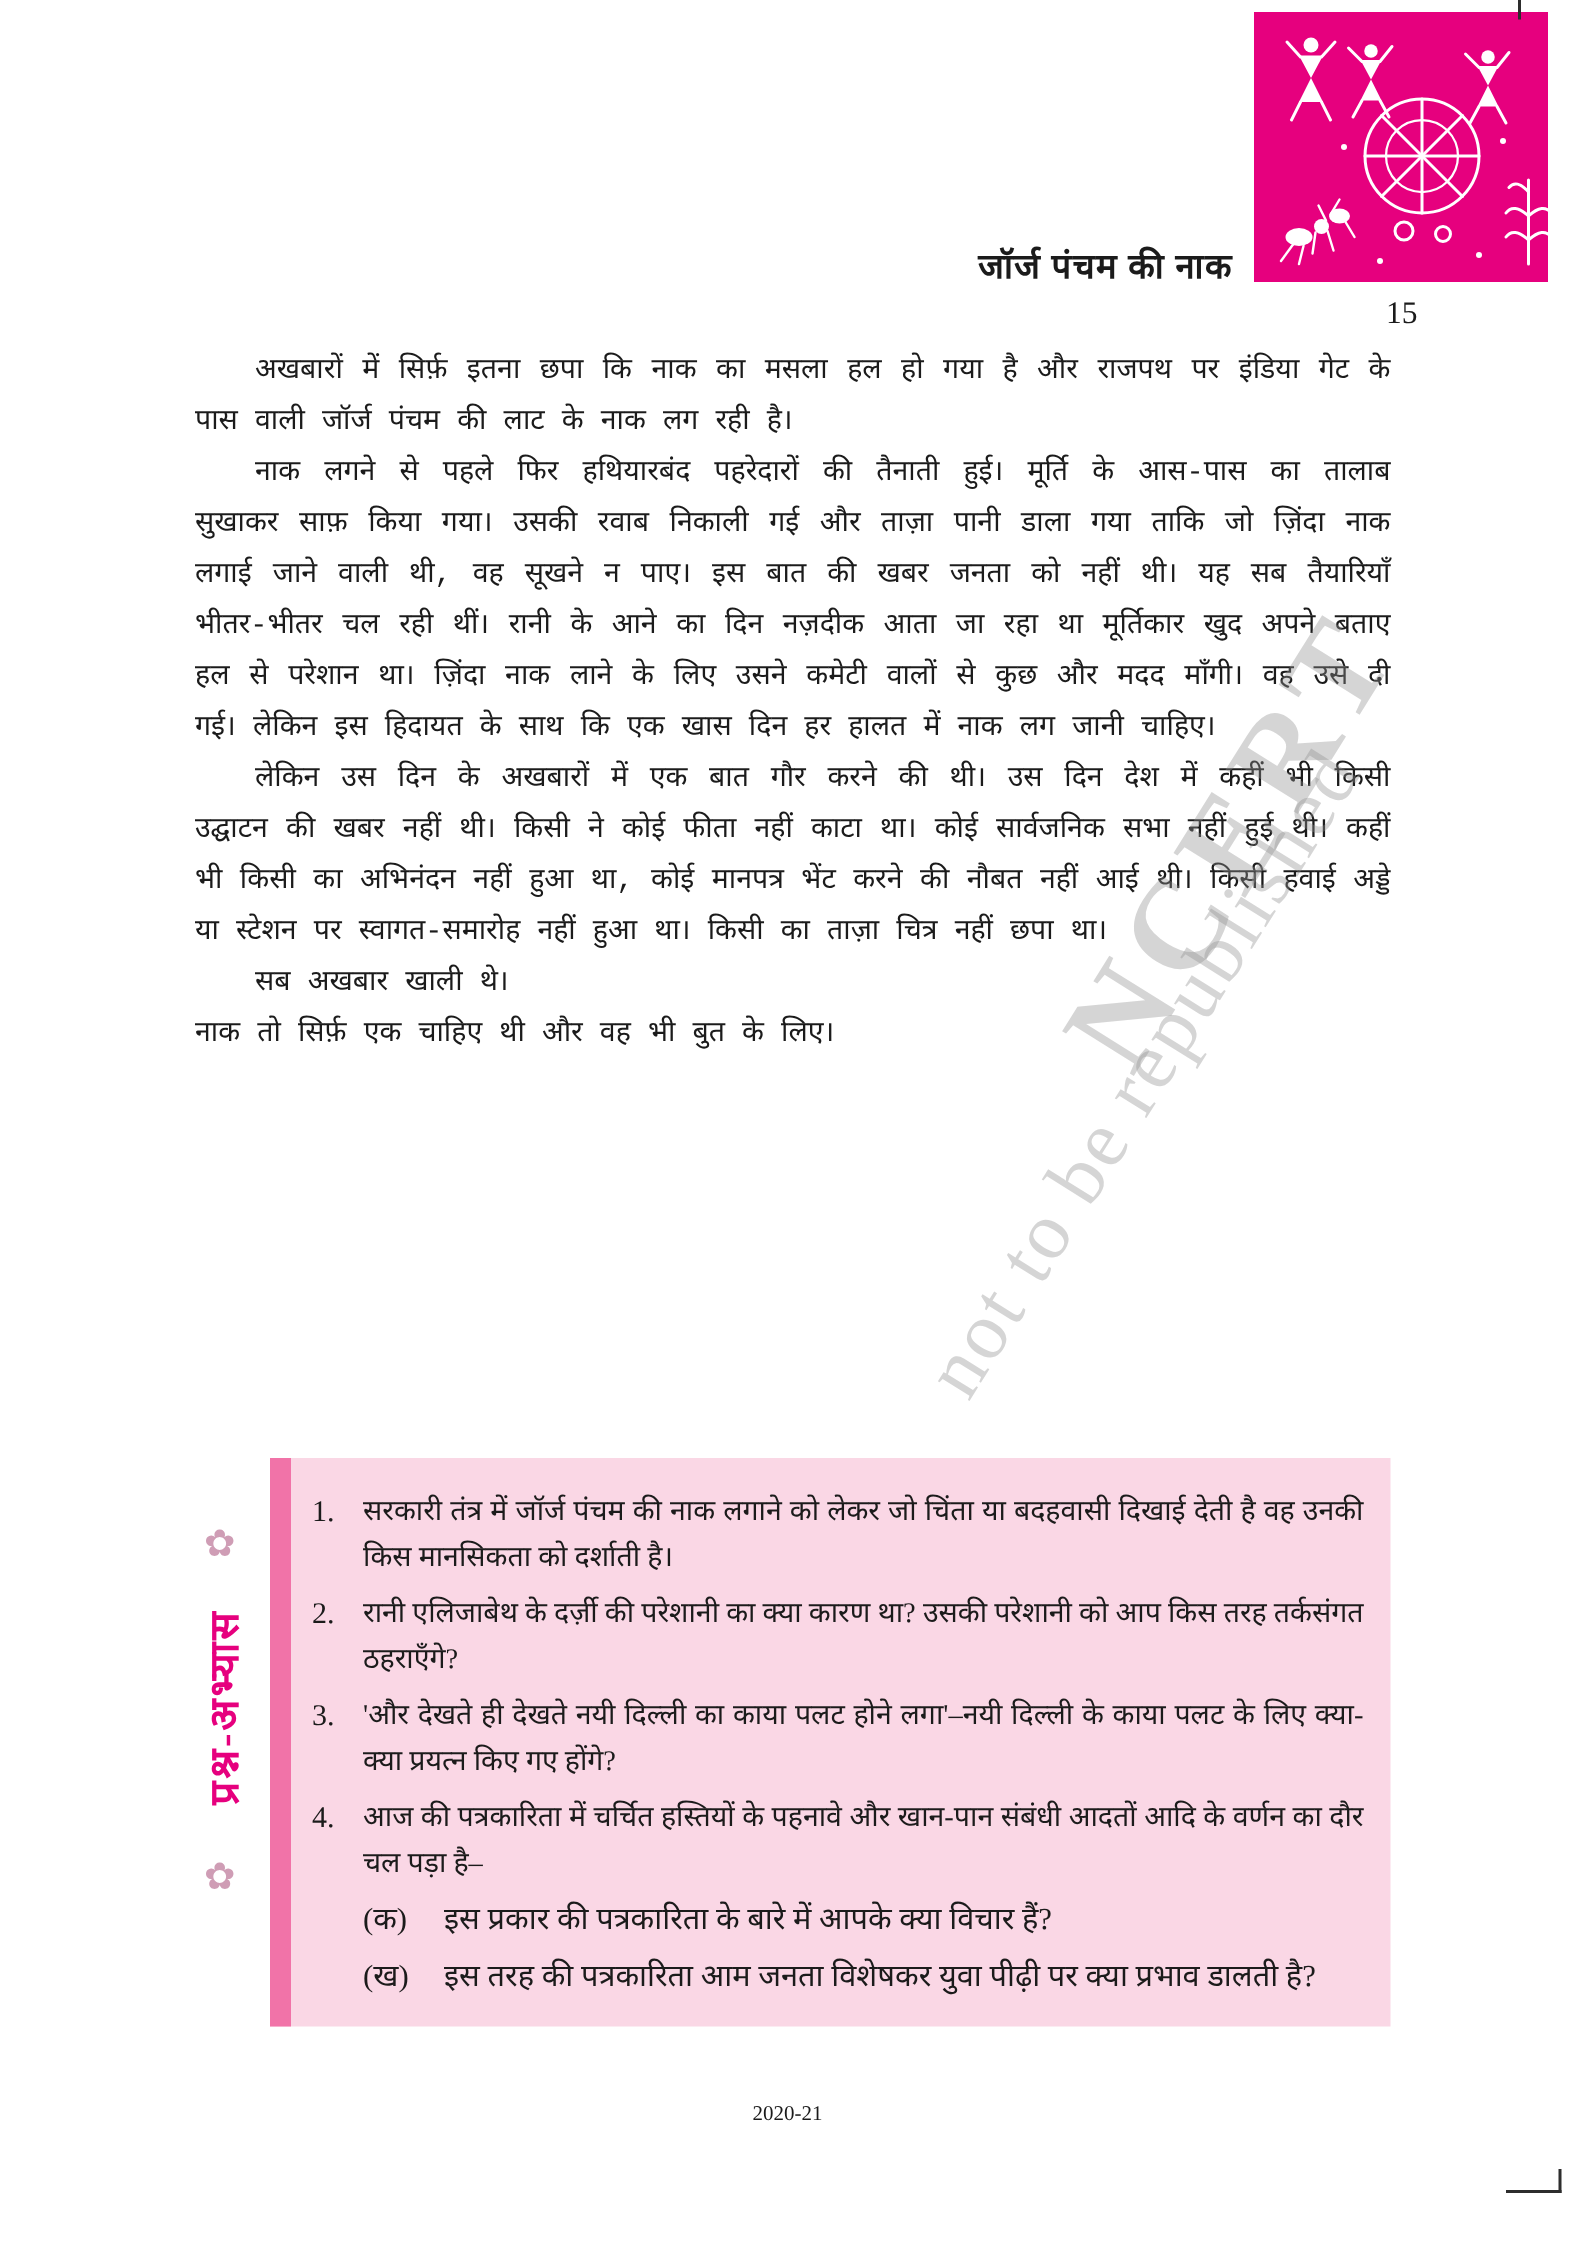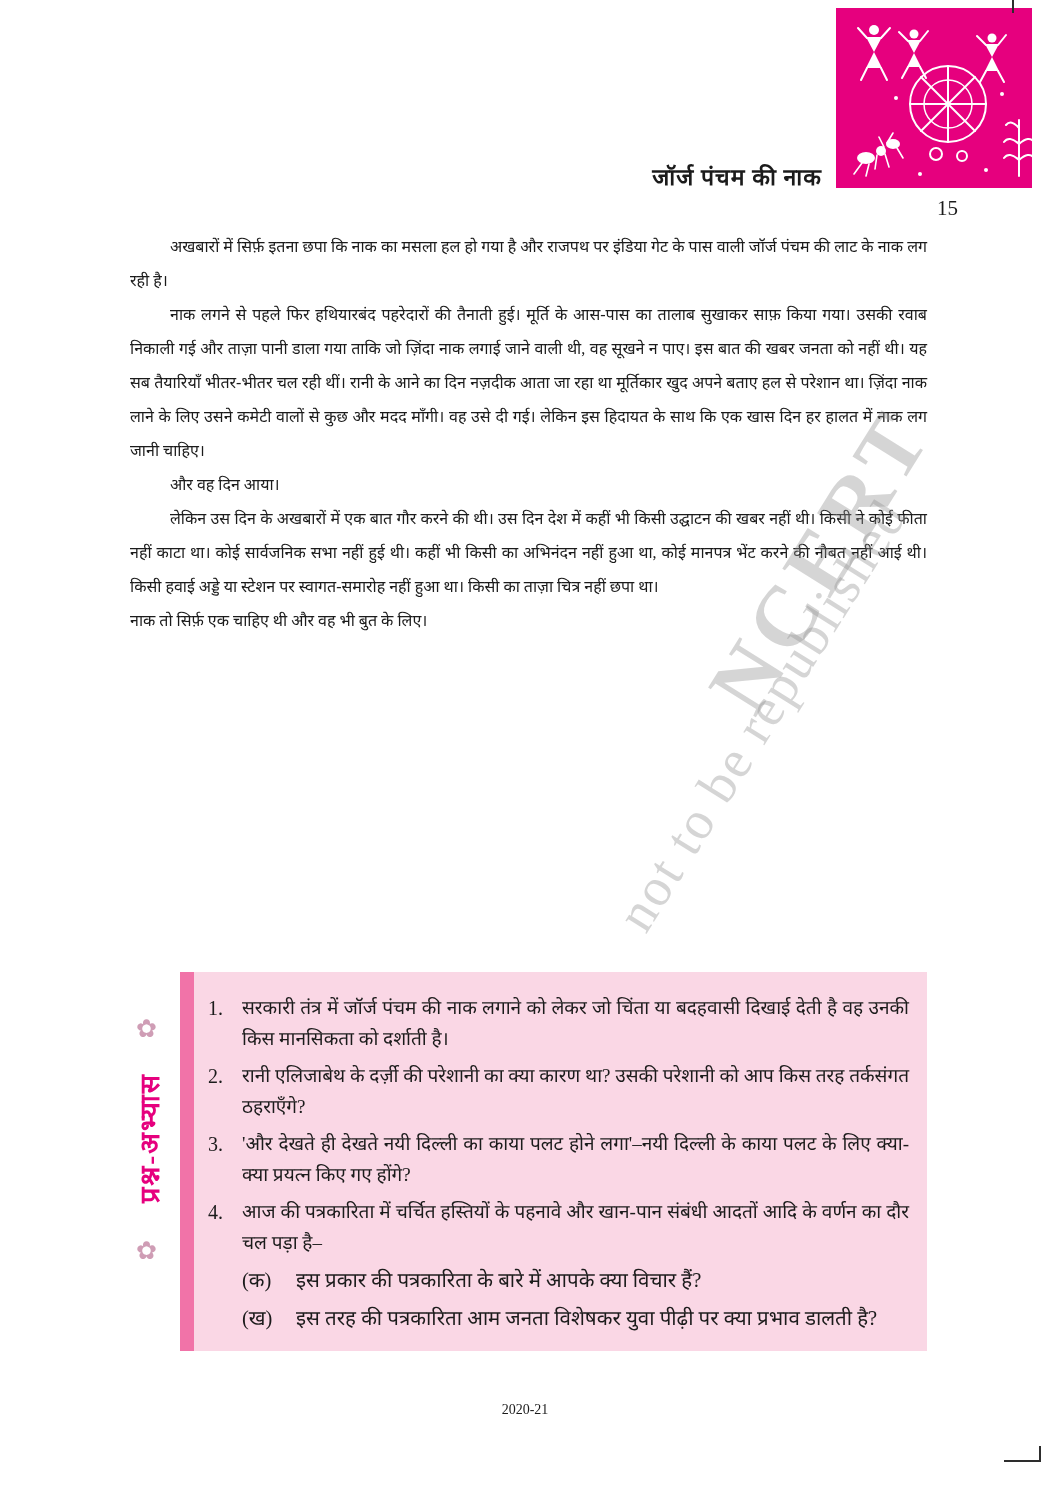--- a/index.html
+++ b/index.html
@@ -7,24 +7,24 @@
   .page {
     position:relative; width:1050px; height:1500px; background:#fff;
     font-family:"Liberation Serif","DejaVu Serif",serif; color:#1b1b1b;
     overflow:hidden; margin:0 auto;padding-left:32px;
   }
   .illustration { position:absolute; left:836px; top:8px; width:196px; height:180px; }
   .chapter-title {
     position:absolute; top:160px; right:228px;
     font-size:23px; font-weight:bold; letter-spacing:1px; white-space:nowrap;
   }
-  .page-number { position:absolute; top:196px; right:92px; font-size:21px; }
+  .page-number { position:absolute; top:196px; right:105px; font-size:21px; }
   .body-text {
     position:absolute; left:130px; top:230px; width:797px;
-    font-size:16px; line-height:34px; text-align:justify;
+    font-size:19px; line-height:34px; text-align:justify;font-family:Liberation Mono, monospace;
   }
   .para { margin:0; }
   .para.indent { text-indent:40px; }
   .exercise-box {
     position:absolute; left:180px; top:972px; width:747px;
     background:#fad7e5; padding:14px 12px 18px 0;
   }
   .exercise-bar { position:absolute; left:0; top:0; width:14px; height:100%; background:#f173a8; }
   .q-row { display:flex; margin-top:7px; }
   .q-row:first-child { margin-top:0; }
@@ -130,22 +130,22 @@
       </g>
     </svg>
   </div>
 
   <div class="chapter-title">जॉर्ज पंचम की नाक</div>
   <div class="page-number">15</div>
 
   <div class="body-text">
     <p class="para indent">अखबारों में सिर्फ़ इतना छपा कि नाक का मसला हल हो गया है और राजपथ पर इंडिया गेट के पास वाली जॉर्ज पंचम की लाट के नाक लग रही है।</p>
     <p class="para indent">नाक लगने से पहले फिर हथियारबंद पहरेदारों की तैनाती हुई। मूर्ति के आस-पास का तालाब सुखाकर साफ़ किया गया। उसकी रवाब निकाली गई और ताज़ा पानी डाला गया ताकि जो ज़िंदा नाक लगाई जाने वाली थी, वह सूखने न पाए। इस बात की खबर जनता को नहीं थी। यह सब तैयारियाँ भीतर-भीतर चल रही थीं। रानी के आने का दिन नज़दीक आता जा रहा था मूर्तिकार खुद अपने बताए हल से परेशान था। ज़िंदा नाक लाने के लिए उसने कमेटी वालों से कुछ और मदद माँगी। वह उसे दी गई। लेकिन इस हिदायत के साथ कि एक खास दिन हर हालत में नाक लग जानी चाहिए।</p>
-    <p class="para indent">और वह दिन आया।</p>
     <p class="para indent">लेकिन उस दिन के अखबारों में एक बात गौर करने की थी। उस दिन देश में कहीं भी किसी उद्घाटन की खबर नहीं थी। किसी ने कोई फीता नहीं काटा था। कोई सार्वजनिक सभा नहीं हुई थी। कहीं भी किसी का अभिनंदन नहीं हुआ था, कोई मानपत्र भेंट करने की नौबत नहीं आई थी। किसी हवाई अड्डे या स्टेशन पर स्वागत-समारोह नहीं हुआ था। किसी का ताज़ा चित्र नहीं छपा था।</p>
+    <p class="para indent">सब अखबार खाली थे।</p>
     <p class="para">नाक तो सिर्फ़ एक चाहिए थी और वह भी बुत के लिए।</p>
   </div>
 
   <div class="sprig top">✿</div>
   <div class="sidebar-label">प्रश्न-अभ्यास</div>
   <div class="sprig bottom">✿</div>
 
   <div class="exercise-box">
     <div class="exercise-bar"></div>
     <div class="q-row">

